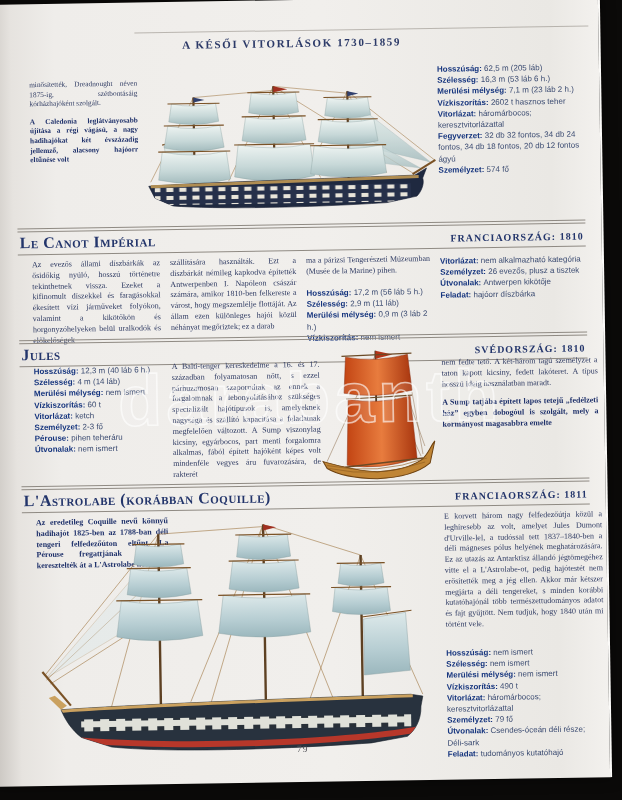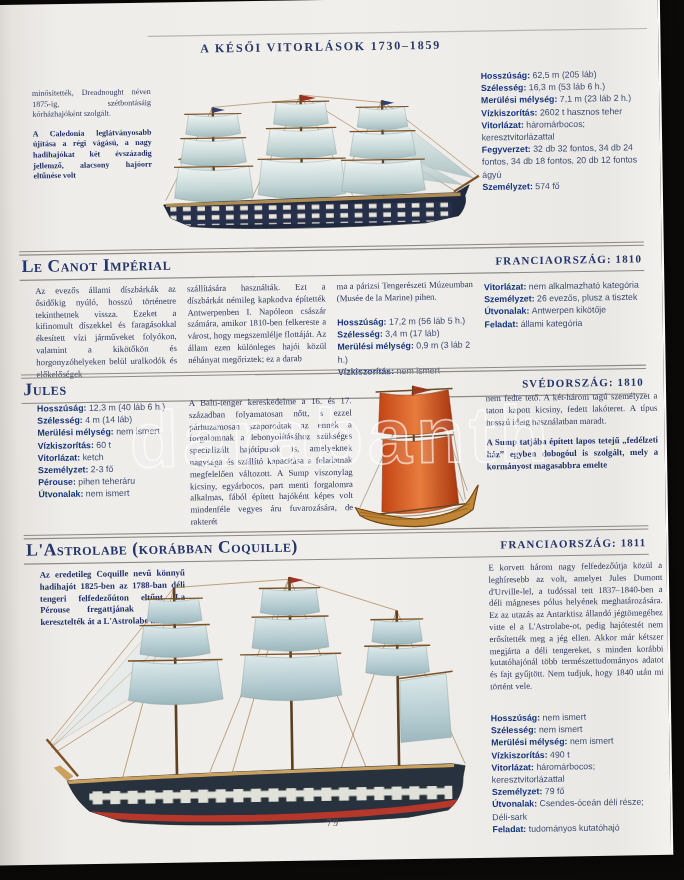--- a/index.html
+++ b/index.html
@@ -155,29 +155,29 @@
       <div class="rule-c"></div>
     </div>
 
     <div class="tb" style="left:44px;top:256px;width:128px;">Az evezős állami díszbárkák az ősidőkig nyúló, hosszú történetre tekinthetnek vissza. Ezeket a kifinomult díszekkel és faragásokkal ékesített vízi járműveket folyókon, valamint a kikötőkön és horgonyzóhelyeken belül uralkodók és előkelőségek</div>
     <div class="tb" style="left:182px;top:256px;width:126px;">szállítására használták. Ezt a díszbárkát némileg kapkodva építették Antwerpenben I. Napóleon császár számára, amikor 1810-ben felkereste a várost, hogy megszemlélje flottáját. Az állam ezen különleges hajói közül néhányat megőriztek; ez a darab</div>
     <div class="tb" style="left:318px;top:256px;width:124px;">
       <p>ma a párizsi Tengerészeti Múzeumban (Musée de la Marine) pihen.</p>
     </div>
     <div class="specs" style="left:318px;top:288px;width:126px;">
         <div class="spec"><b>Hosszúság: </b><span>17,2 m (56 láb 5 h.)</span></div>
-        <div class="spec"><b>Szélesség: </b><span>3,4 m (17 láb)</span></div>
+        <div class="spec"><b>Szélesség: </b><span>2,9 m (11 láb)</span></div>
         <div class="spec"><b>Merülési mélység: </b><span>0,9 m (3 láb 2 h.)</span></div>
         <div class="spec"><b>Vízkiszorítás: </b><span>nem ismert</span></div>
       </div>
     <div class="specs" style="left:452px;top:258px;width:156px;">
         <div class="spec"><b>Vitorlázat: </b><span>nem alkalmazható kategória</span></div>
         <div class="spec"><b>Személyzet: </b><span>26 evezős, plusz a tisztek</span></div>
         <div class="spec"><b>Útvonalak: </b><span>Antwerpen kikötője</span></div>
-        <div class="spec"><b>Feladat: </b><span>állami kategória</span></div>
+        <div class="spec"><b>Feladat: </b><span>hajóorr díszbárka</span></div>
       </div>
 
     <div class="sect" style="top:336px;">
       <div class="rule-a"></div>
       <div class="rule-b"></div>
       <div class="head-row">
         <span class="sect-title">Jules</span>
         <span class="sect-country">SVÉDORSZÁG: 1810</span>
       </div>
       <div class="rule-c"></div>

